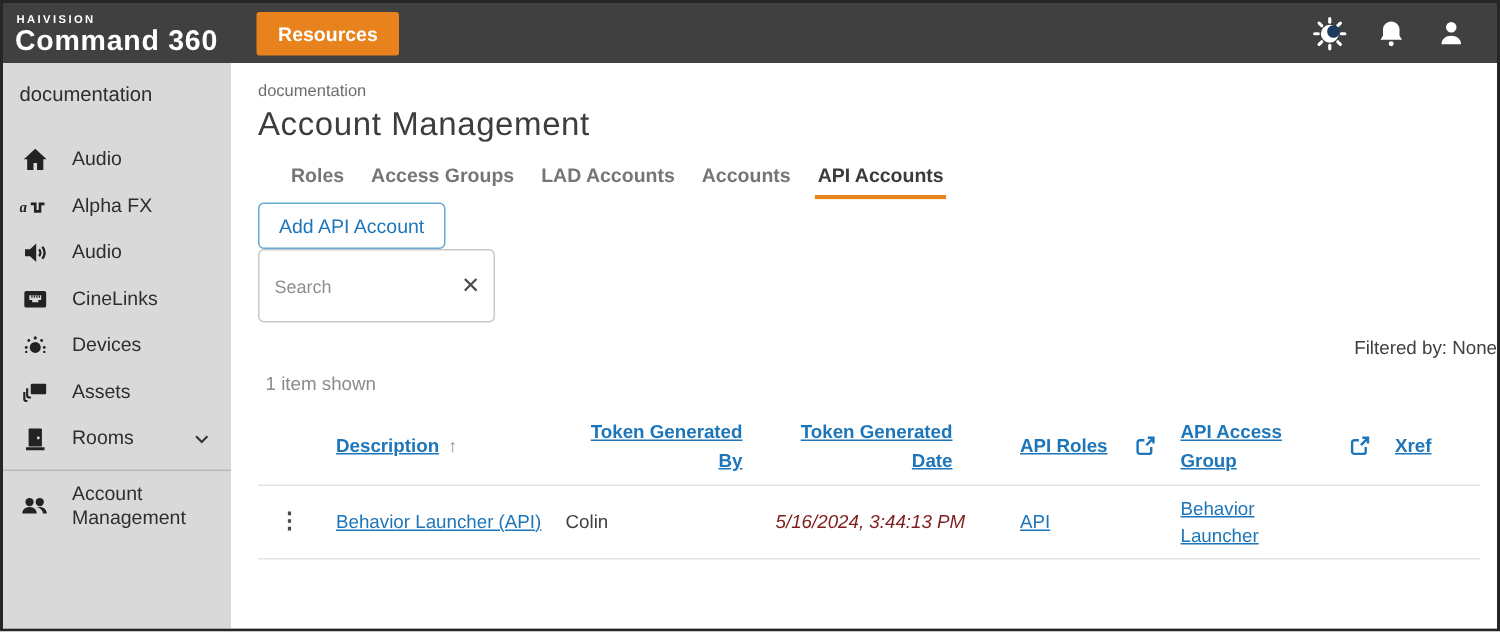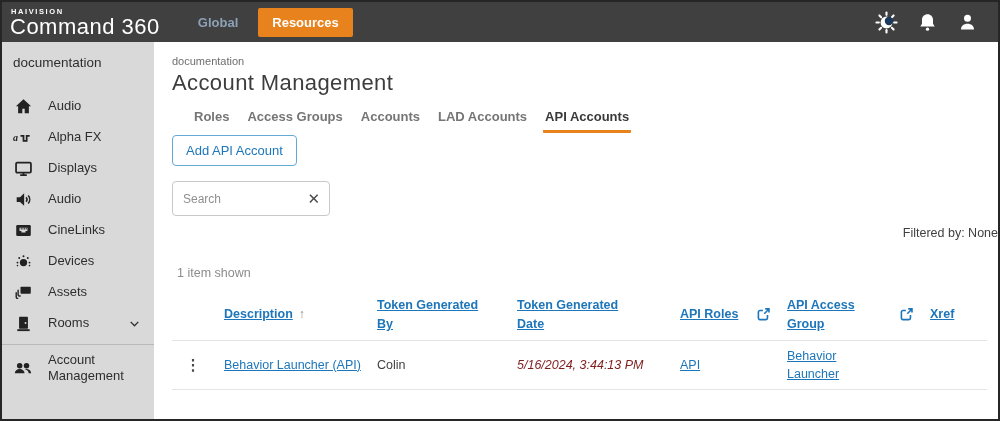--- a/index.html
+++ b/index.html
@@ -9,21 +9,21 @@
     width:1000px; height:421px; border:2px solid #262626; overflow:hidden;
     background:#fff; position:relative; display:flex; flex-direction:column;
   }
   
   .topbar {
     height:40px; min-height:40px; background:#404040; display:flex;
     align-items:center; color:#fff; padding:0 12px 0 8px;
   }
   .brand { line-height:1; cursor:default; }
   .brand .b1 { font-size:7.5px; font-weight:bold; letter-spacing:1.6px; display:block; margin:2px 0 1px 1px; }
-  .brand .b2 { font-size:22px; font-weight:400; letter-spacing:0.5px; display:block; }
+  .brand .b2 { font-size:19px; font-weight:700; letter-spacing:0.5px; display:block; }
   .topnav { display:flex; align-items:center; margin-left:26px; gap:8px; }
   .topnav .nav-item { font-size:13px; font-weight:bold; padding:7px 12px; cursor:pointer; }
   .topnav .nav-item.inactive { color:#8da0b6; }
   .topnav .nav-item.active { background:#e8821d; color:#fff; border-radius:2px; padding:7px 14px; }
   .topbar-icons { margin-left:auto; display:flex; align-items:center; gap:19px; padding-right:8px; }
   .topbar-icons svg { display:block; cursor:pointer; }
   
   .body-row { flex:1; display:flex; min-height:0;border-radius:32px; }
   .sidebar {
     width:152px; min-width:152px; background:#d9d9d9; padding-top:11px;
@@ -46,57 +46,56 @@
   .page-title { font-size:22px; font-weight:400; color:#3d3d3d; letter-spacing:0.4px; margin-top:3px; }
   .tabs { display:flex; gap:14px; margin-top:10px; padding-left:20px; }
   .tab { font-size:13px; font-weight:bold; color:#757575; padding:3px 2px 6px; cursor:pointer; }
   .tab.active { color:#3a3a3a; border-bottom:3px solid #e8821d; border-radius:0 0 1px 1px; }
   .add-btn {
     margin-top:2px; background:#fff; border:1px solid #62a9d6; border-radius:4px;
     color:#1d76ba; font-size:13px; font-family:"Liberation Sans",sans-serif;
     padding:7px 13px; cursor:pointer; display:inline-block;
   }
   .search-box {
-    margin-top:15px; width:158px; height:35px; border:1px solid #c9c9c9; border-radius:4px;
+    width:158px; height:49px; border:1px solid #c9c9c9; border-radius:4px;
     display:flex; align-items:center; padding:0 9px 0 10px; background:#fff;
   }
   .search-box input {
     border:none; outline:none; flex:1; font-size:12px; min-width:0;
     font-family:"Liberation Sans",sans-serif; color:#333;
   }
   .search-box input::placeholder { color:#8f8f8f; }
   .clear-btn { color:#4a4a4a; font-size:15px; cursor:pointer; line-height:1; padding-left:6px; }
   .filtered { margin-top:10px; font-size:12.5px; color:#3f3f3f;text-align:right; }
-  .count { margin-top:26px; margin-left:5px; font-size:12.5px; color:#8c8c8c; }
+  .count { margin-top:10px; margin-left:5px; font-size:12.5px; color:#8c8c8c; }
   
   .grid { display:grid; grid-template-columns:52px 153px 140px 163px 59px 48px 95px 48px 57px; width:815px; align-items:center; }
   .thead { margin-top:12px; min-height:44px; padding:4px 0 6px; }
   .th { font-size:12.5px; font-weight:bold; color:#1d76ba; line-height:1.5; }
   .th a, .td a { color:#1d76ba; text-decoration:underline; cursor:pointer; }
-  .th .narrow { display:block; max-width:118px; }
+  .th .narrow { display:block; max-width:118px;text-align:right; }
   .sort-arrow { color:#8a8a8a; font-weight:normal; text-decoration:none; display:inline-block; margin-left:6px; font-size:12px; }
   .ext-cell { display:flex; justify-content:center; }
   .ext-cell svg { cursor:pointer; display:block; }
   .trow { min-height:45px; border-top:1px solid #e4e4e4; border-bottom:1px solid #e4e4e4; padding:6px 0; }
   .td { font-size:12.5px; color:#3f3f3f; line-height:1.45; padding-right:10px; }
   .td.date { color:#7f1d1d;font-style:italic; }
   .kebab { text-align:center; color:#4a4a4a; font-size:15px; font-weight:bold; cursor:pointer; letter-spacing:0; }
 </style>
 </head>
 <body>
 
 <div class="screen">
 
   <header class="topbar">
     <div class="brand">
       <span class="b1">HAIVISION</span>
       <span class="b2">Command 360</span>
     </div>
     <nav class="topnav">
-      <span class="nav-item inactive">Global</span>
       <span class="nav-item active">Resources</span>
     </nav>
     <div class="topbar-icons">
       <span>
         <svg width="23" height="23" viewBox="0 0 24 24">
           <g stroke="#fff" stroke-width="2.2" stroke-linecap="round">
             <line x1="12" y1="1.5" x2="12" y2="4"></line>
               <line x1="12" y1="20" x2="12" y2="22.5"></line>
             <line x1="1.5" y1="12" x2="4" y2="12"></line>
               <line x1="20" y1="12" x2="22.5" y2="12"></line>
@@ -142,29 +141,20 @@
         <li class="side-item">
           <span class="side-icon">
             <svg width="20" height="20" viewBox="0 0 24 24">
               <text x="0" y="16" font-size="12" font-style="italic" font-weight="bold" fill="#222" font-family="Liberation Serif,serif">a</text>
               <path d="M9 9.5h3.6v6h3.8v-6H20" stroke="#222" stroke-width="2.1" fill="none"></path>
             </svg>
           </span>
           <span class="lbl">Alpha FX</span>
         </li>
 
-        <li class="side-item">
-          <span class="side-icon">
-            <svg width="19" height="19" viewBox="0 0 24 24">
-              <rect x="2.6" y="4.6" width="18.8" height="12.6" rx="1.4" fill="none" stroke="#222" stroke-width="2.2"></rect>
-              <path d="M12 17.2v2.6M7.8 20.4h8.4" stroke="#222" stroke-width="2.2"></path>
-            </svg>
-          </span>
-          <span class="lbl">Displays</span>
-        </li>
 
         <li class="side-item">
           <span class="side-icon">
             <svg width="19" height="19" viewBox="0 0 24 24">
               <path fill="#222" d="M3.4 9v6h4.2l5.2 4.8V4.2L7.6 9z"></path>
               <path d="M15.2 9.2a4.1 4.1 0 0 1 0 5.6" stroke="#222" stroke-width="2" fill="none"></path>
               <path d="M17.9 7a7.4 7.4 0 0 1 0 10" stroke="#222" stroke-width="2" fill="none"></path>
             </svg>
           </span>
           <span class="lbl">Audio</span>
@@ -240,22 +230,22 @@
       </ul>
     </aside>
 
     <main class="main">
       <div class="breadcrumb">documentation</div>
       <h1 class="page-title">Account Management</h1>
 
       <div class="tabs">
         <span class="tab">Roles</span>
         <span class="tab">Access Groups</span>
+        <span class="tab">LAD Accounts</span>
         <span class="tab">Accounts</span>
-        <span class="tab">LAD Accounts</span>
         <span class="tab active">API Accounts</span>
       </div>
 
       <button class="add-btn">Add API Account</button>
 
       <div class="search-box">
         <input type="text" placeholder="Search" style="">
         <span class="clear-btn">✕</span>
       </div>
 

